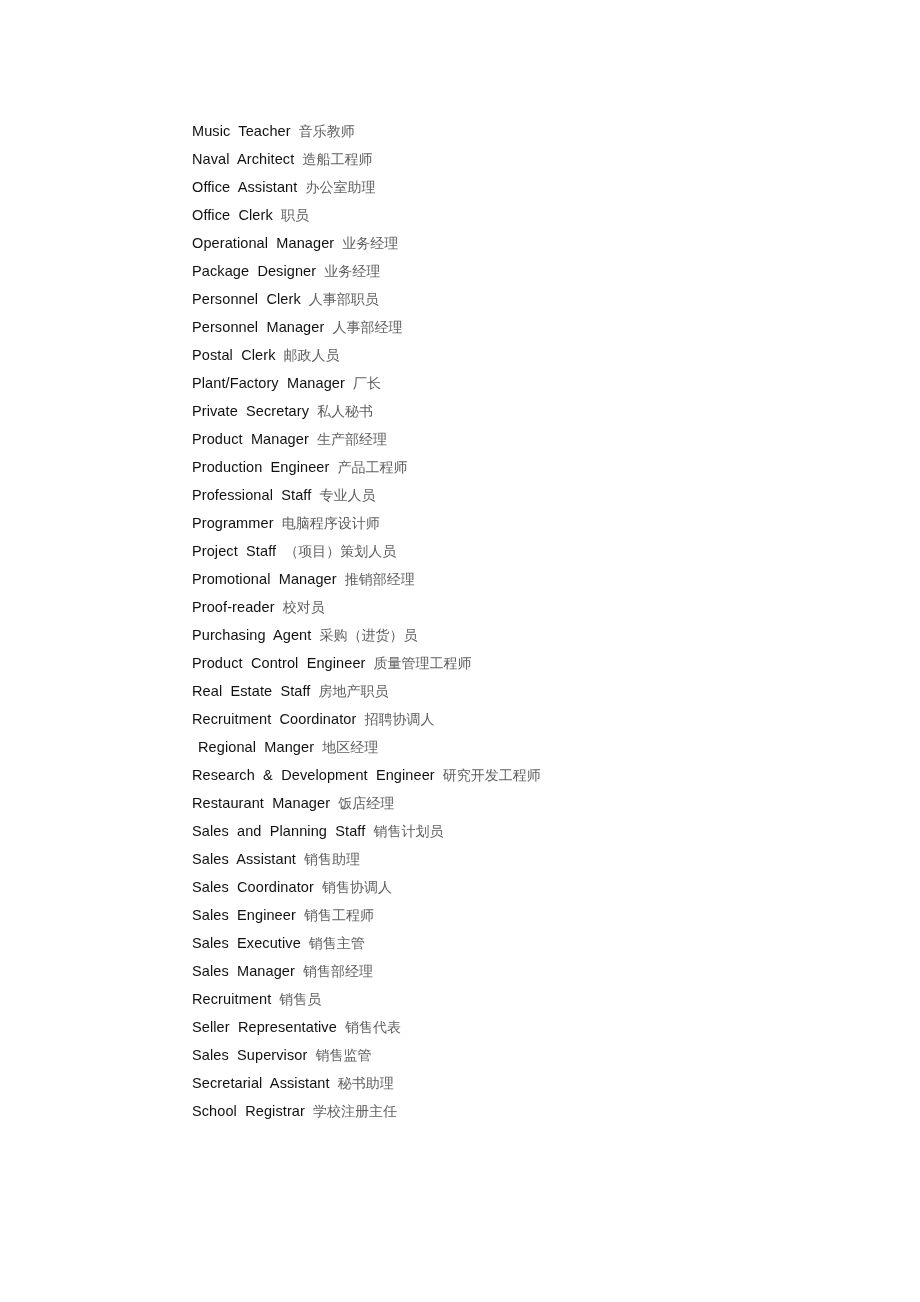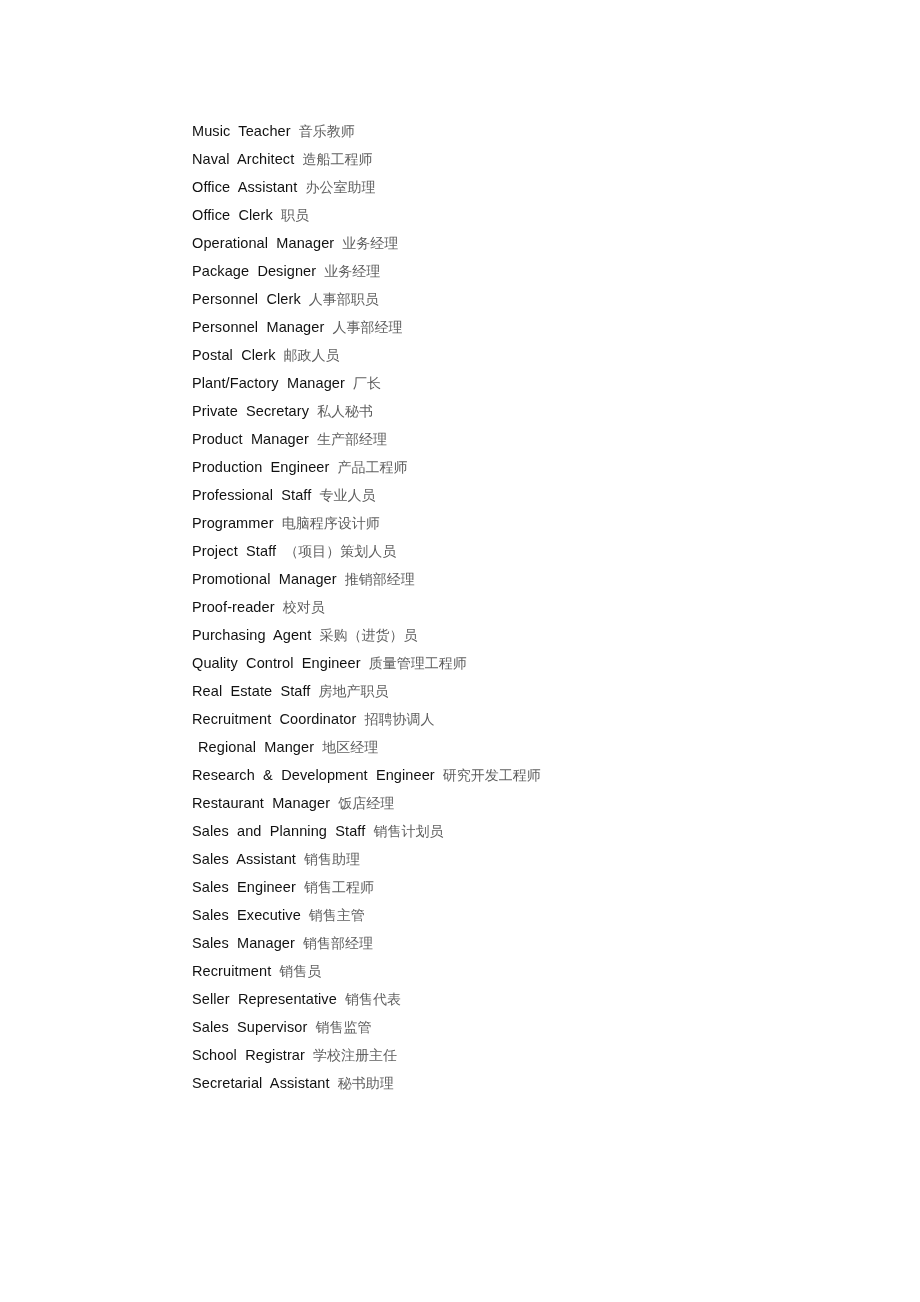--- a/index.html
+++ b/index.html
@@ -64,30 +64,31 @@
       <li class="entry"><span class="term">Plant/Factory  Manager</span>  <span class="gloss">厂长</span></li>
       <li class="entry"><span class="term">Private  Secretary</span>  <span class="gloss">私人秘书</span></li>
       <li class="entry"><span class="term">Product  Manager</span>  <span class="gloss">生产部经理</span></li>
       <li class="entry"><span class="term">Production  Engineer</span>  <span class="gloss">产品工程师</span></li>
       <li class="entry"><span class="term">Professional  Staff</span>  <span class="gloss">专业人员</span></li>
       <li class="entry"><span class="term">Programmer</span>  <span class="gloss">电脑程序设计师</span></li>
       <li class="entry"><span class="term">Project  Staff</span>  <span class="gloss">（项目）策划人员</span></li>
       <li class="entry"><span class="term">Promotional  Manager</span>  <span class="gloss">推销部经理</span></li>
       <li class="entry"><span class="term">Proof-reader</span>  <span class="gloss">校对员</span></li>
       <li class="entry"><span class="term">Purchasing  Agent</span>  <span class="gloss">采购（进货）员</span></li>
-      <li class="entry"><span class="term">Quality  Control  Engineer</span>  <span class="gloss">质量管理工程师</span></li>
+      <li class="entry"><span class="term">Product  Control  Engineer</span>  <span class="gloss">质量管理工程师</span></li>
       <li class="entry"><span class="term">Real  Estate  Staff</span>  <span class="gloss">房地产职员</span></li>
       <li class="entry"><span class="term">Recruitment  Coordinator</span>  <span class="gloss">招聘协调人</span></li>
       <li class="entry indented"><span class="term">Regional  Manger</span>  <span class="gloss">地区经理</span></li>
       <li class="entry"><span class="term">Research  &amp;  Development  Engineer</span>  <span class="gloss">研究开发工程师</span></li>
       <li class="entry"><span class="term">Restaurant  Manager</span>  <span class="gloss">饭店经理</span></li>
       <li class="entry"><span class="term">Sales  and  Planning  Staff</span>  <span class="gloss">销售计划员</span></li>
       <li class="entry"><span class="term">Sales  Assistant</span>  <span class="gloss">销售助理</span></li>
+      <li class="entry"><span class="term">Sales  Coordinator</span>  <span class="gloss">销售协调人</span></li>
       <li class="entry"><span class="term">Sales  Engineer</span>  <span class="gloss">销售工程师</span></li>
       <li class="entry"><span class="term">Sales  Executive</span>  <span class="gloss">销售主管</span></li>
       <li class="entry"><span class="term">Sales  Manager</span>  <span class="gloss">销售部经理</span></li>
       <li class="entry"><span class="term">Recruitment</span>  <span class="gloss">销售员</span></li>
       <li class="entry"><span class="term">Seller  Representative</span>  <span class="gloss">销售代表</span></li>
       <li class="entry"><span class="term">Sales  Supervisor</span>  <span class="gloss">销售监管</span></li>
+      <li class="entry"><span class="term">Secretarial  Assistant</span>  <span class="gloss">秘书助理</span></li>
       <li class="entry"><span class="term">School  Registrar</span>  <span class="gloss">学校注册主任</span></li>
-      <li class="entry"><span class="term">Secretarial  Assistant</span>  <span class="gloss">秘书助理</span></li>
     </ul>
 </div>
 
 </body></html>

